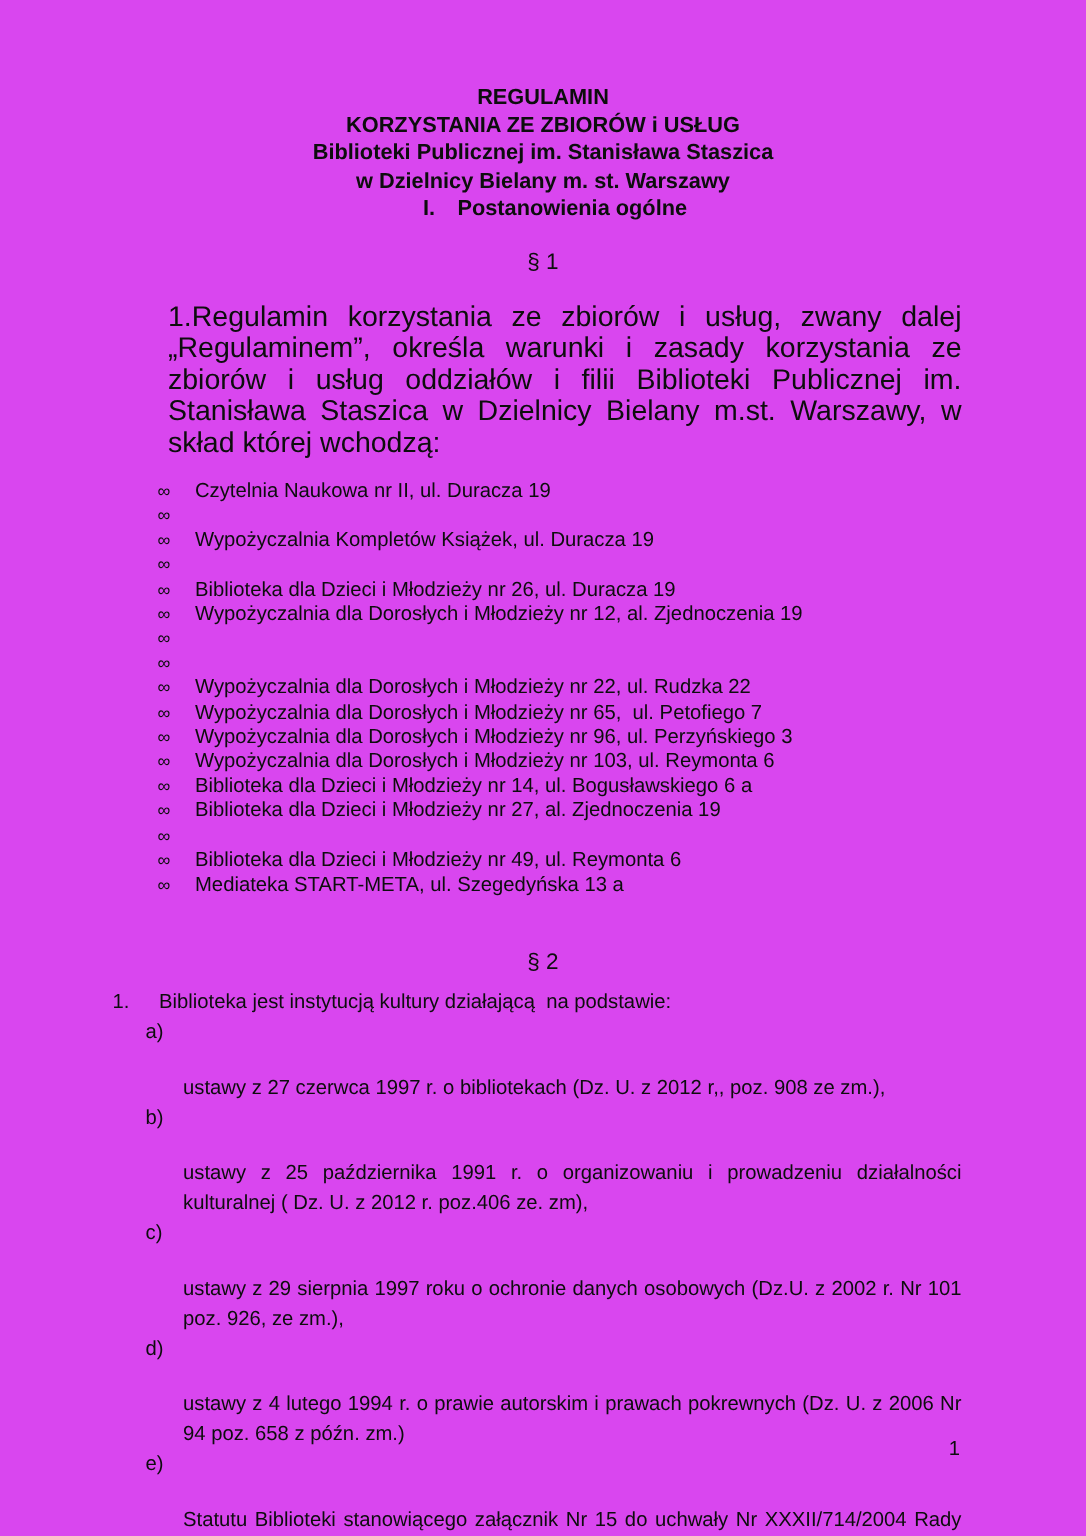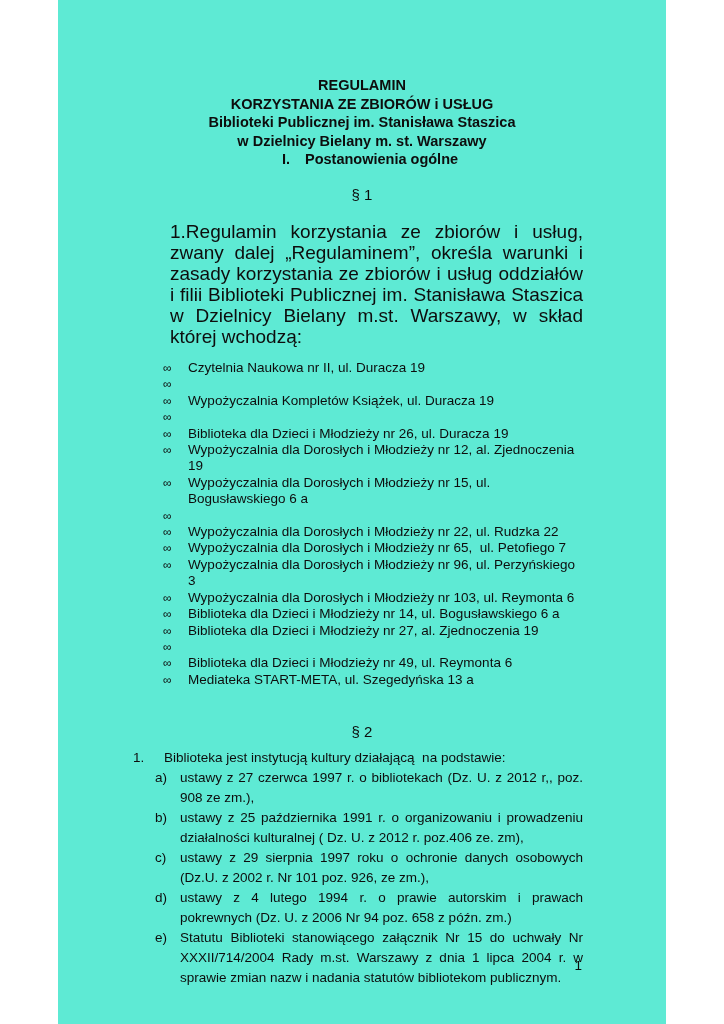--- a/index.html
+++ b/index.html
@@ -1,25 +1,25 @@
 <!DOCTYPE html>
 <html lang="pl"><head>
 <meta charset="utf-8">
 <style>
   * { margin: 0; padding: 0; box-sizing: border-box; }
   html, body { background: #ffffff; }
   .page {
     position: relative;
-    width: 608px;
+    width: 724px;
     height: 1024px;
     margin: 0 auto;
-    background: #5eead4;
+    background: #d946ef;
     color: #0d0d0d;
     font-family: "Liberation Sans", "DejaVu Sans", sans-serif;
-    padding: 76px 83px 0 83px;
+    padding: 56px 83px 0 83px;
     overflow: hidden;
   }
 
   
   .title-block {
     text-align: center;
     font-weight: bold;
     font-size: 14.5px;
     line-height: 18.5px;
   }
@@ -79,21 +79,21 @@
 
   
   .legal {
     margin-left: 14px;
     list-style: none;
     font-size: 13.5px;
     line-height: 20px;
   }
   .legal-item { display: flex; }
   .marker { width: 25px; flex: none; }
-  .legal-text { flex: 1; text-align: justify; }
+  .legal-text { flex: 1; text-align: justify; margin-top: 37px; }
 
   .page-number {
     position: absolute;
     top: 956px;
     right: 84px;
     font-size: 13.5px;
     line-height: 20px;
   }
 </style>
 </head>
@@ -145,21 +145,20 @@
         <span class="branch-label">Biblioteka dla Dzieci i Młodzieży nr 26, ul. Duracza 19</span>
       </li>
 
       <li class="branch">
         <span class="bullet">∞</span>
         <span class="branch-label">Wypożyczalnia dla Dorosłych i Młodzieży nr 12, al. Zjednoczenia 19</span>
       </li>
 
       <li class="branch">
         <span class="bullet">∞</span>
-        <span class="branch-label">Wypożyczalnia dla Dorosłych i Młodzieży nr 15, ul. Bogusławskiego 6 a</span>
       </li>
 
       <li class="branch">
         <span class="bullet">∞</span>
       </li>
 
       <li class="branch">
         <span class="bullet">∞</span>
         <span class="branch-label">Wypożyczalnia dla Dorosłych i Młodzieży nr 22, ul. Rudzka 22</span>
       </li>

